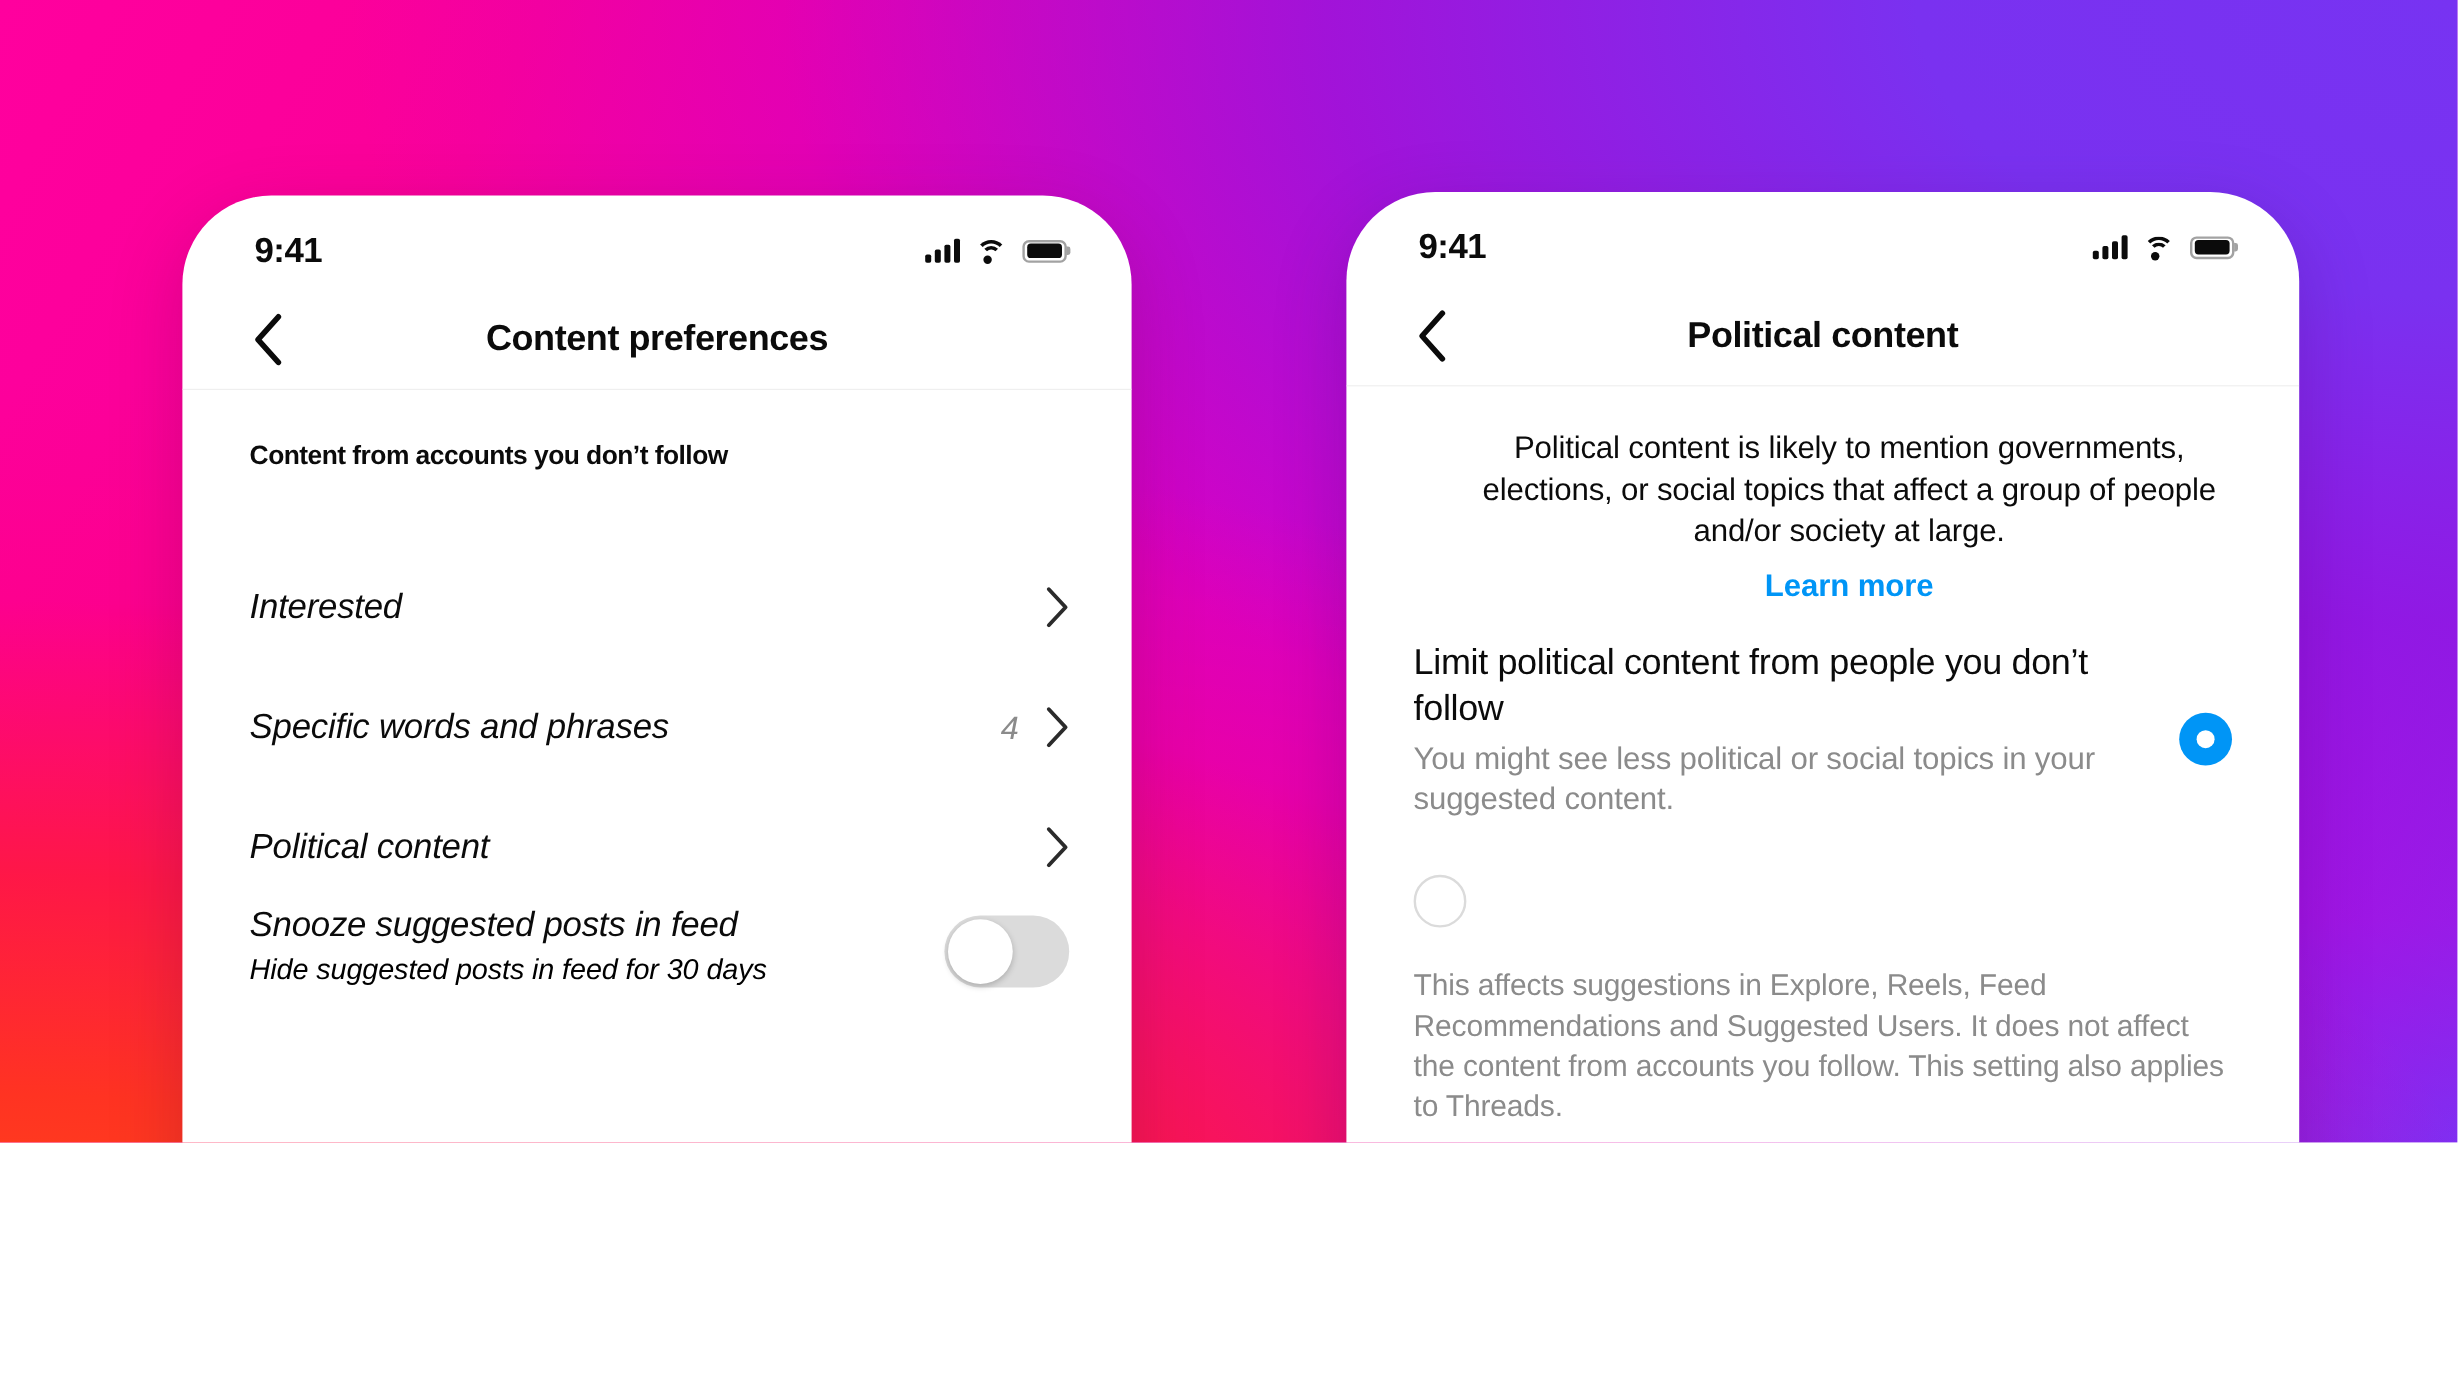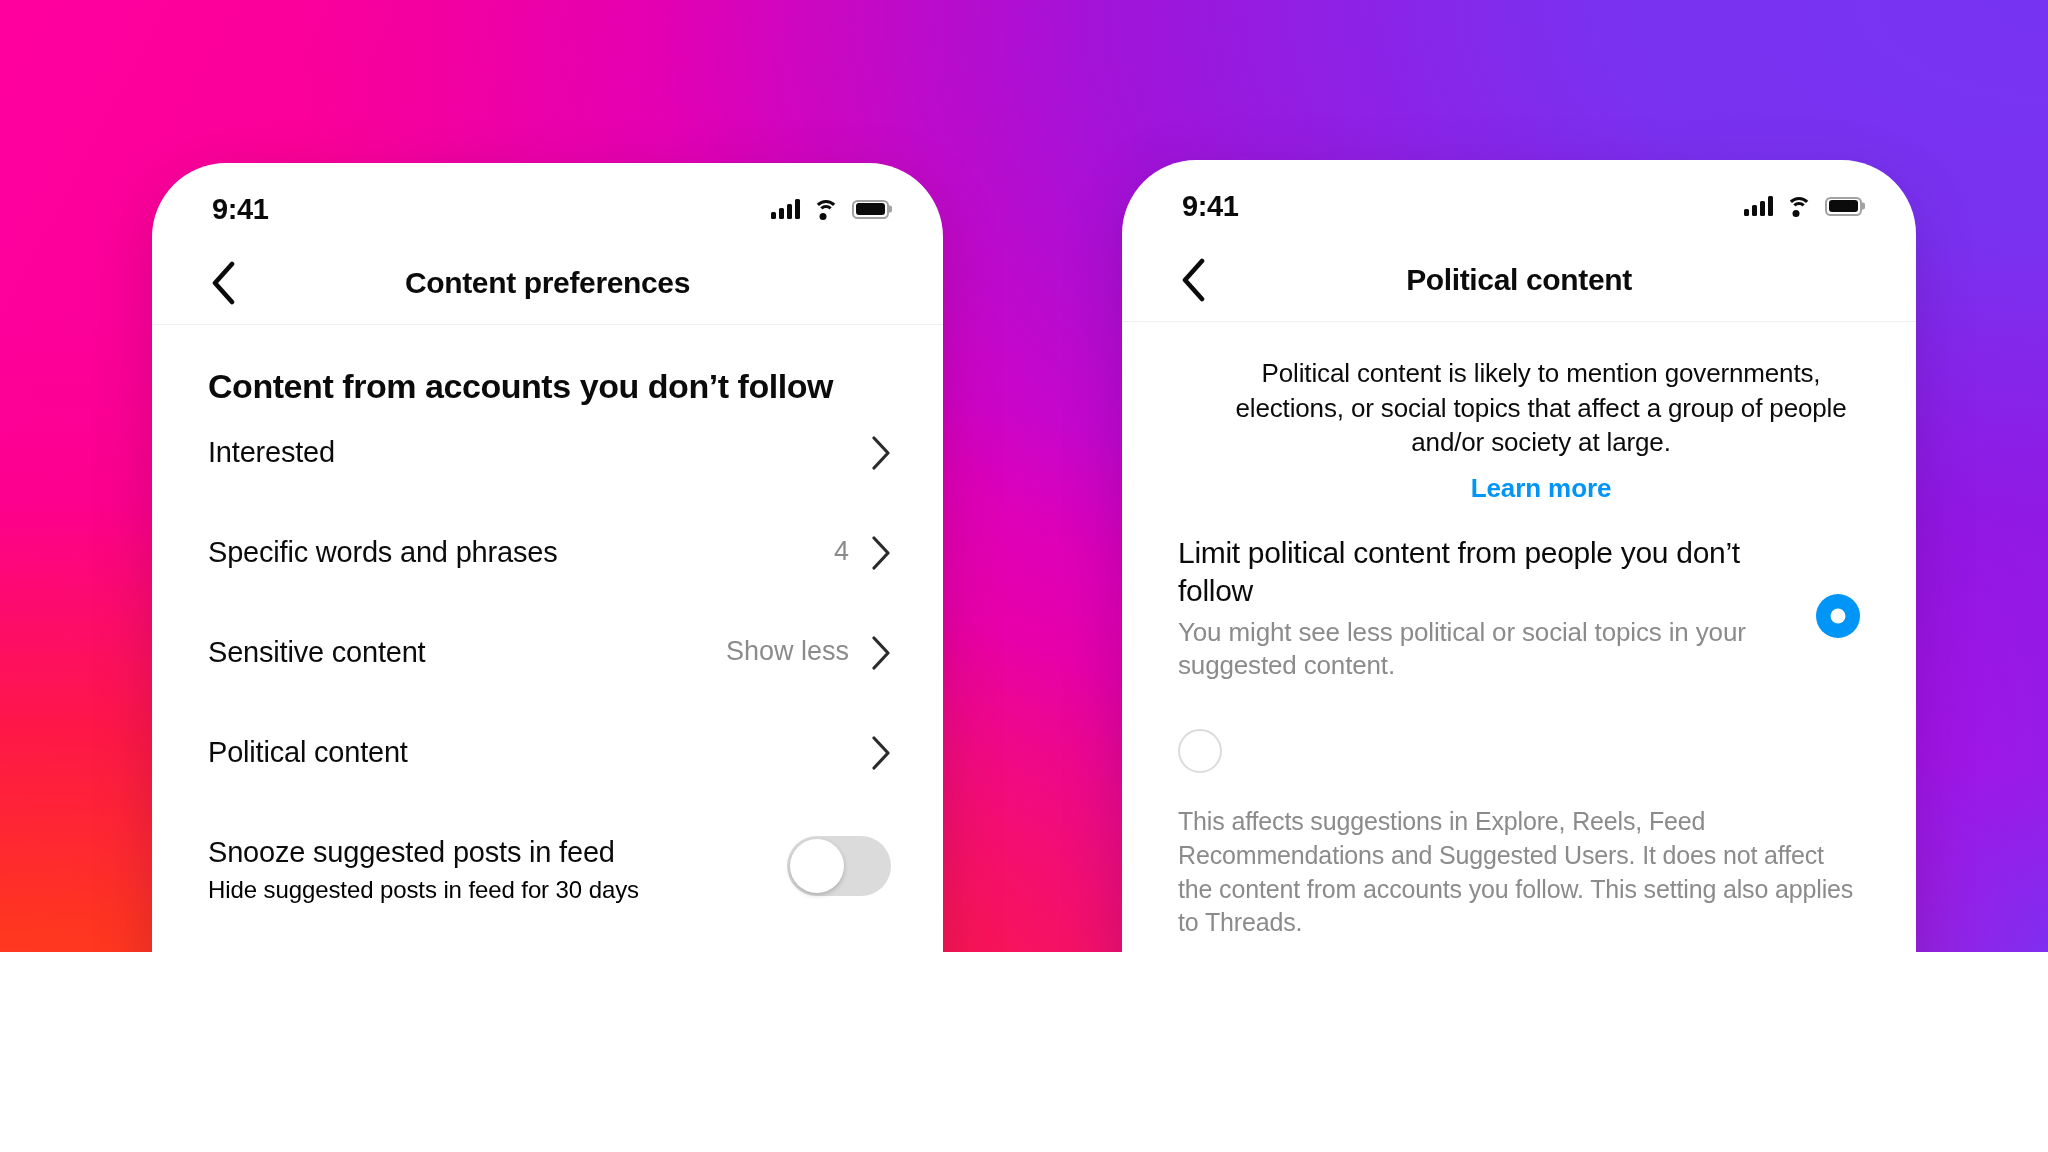--- a/index.html
+++ b/index.html
@@ -116,31 +116,32 @@
     text-align:center;
     font-size:30px;
     font-weight:700;
     color:#0B0B0B;
     letter-spacing:-0.35px;
   }
 
   
   .section-head {
     padding:42px 56px 30px 56px;
-    font-size:34px;
+    font-size:22px;
     font-weight:700;
     color:#0B0B0B;
     letter-spacing:-0.45px;
   }
   .row {
     display:flex;
-    align-items:flex-start;
+    align-items:flex-end;
     min-height:100px;
     padding:0 52px 0 56px;
     cursor:pointer;
+    font-style:italic;
   }
   .row-main { flex:1; min-width:0; }
   .row-title {
     font-size:29px;
     color:#0B0B0B;
     letter-spacing:-0.2px;
   }
   .row-sub {
     font-size:24px;
     color:#000000;
@@ -299,29 +300,20 @@
     <div class="row">
       <div class="row-main">
           <div class="row-title">Specific words and phrases</div>
         </div>
       <div class="row-value">4</div>
       <svg class="chev" width="20" height="34" viewBox="0 0 20 34">
         <path d="M3 2 L17 17 L3 32" fill="none" stroke="#2B2B2B" stroke-width="3.2" stroke-linecap="round" stroke-linejoin="round"></path>
       </svg>
     </div>
 
-    <div class="row">
-      <div class="row-main">
-          <div class="row-title">Sensitive content</div>
-        </div>
-      <div class="row-value">Show less</div>
-      <svg class="chev" width="20" height="34" viewBox="0 0 20 34">
-        <path d="M3 2 L17 17 L3 32" fill="none" stroke="#2B2B2B" stroke-width="3.2" stroke-linecap="round" stroke-linejoin="round"></path>
-      </svg>
-    </div>
 
     <div class="row">
       <div class="row-main">
           <div class="row-title">Political content</div>
         </div>
       <div class="row-value"></div>
       <svg class="chev" width="20" height="34" viewBox="0 0 20 34">
         <path d="M3 2 L17 17 L3 32" fill="none" stroke="#2B2B2B" stroke-width="3.2" stroke-linecap="round" stroke-linejoin="round"></path>
       </svg>
     </div>

